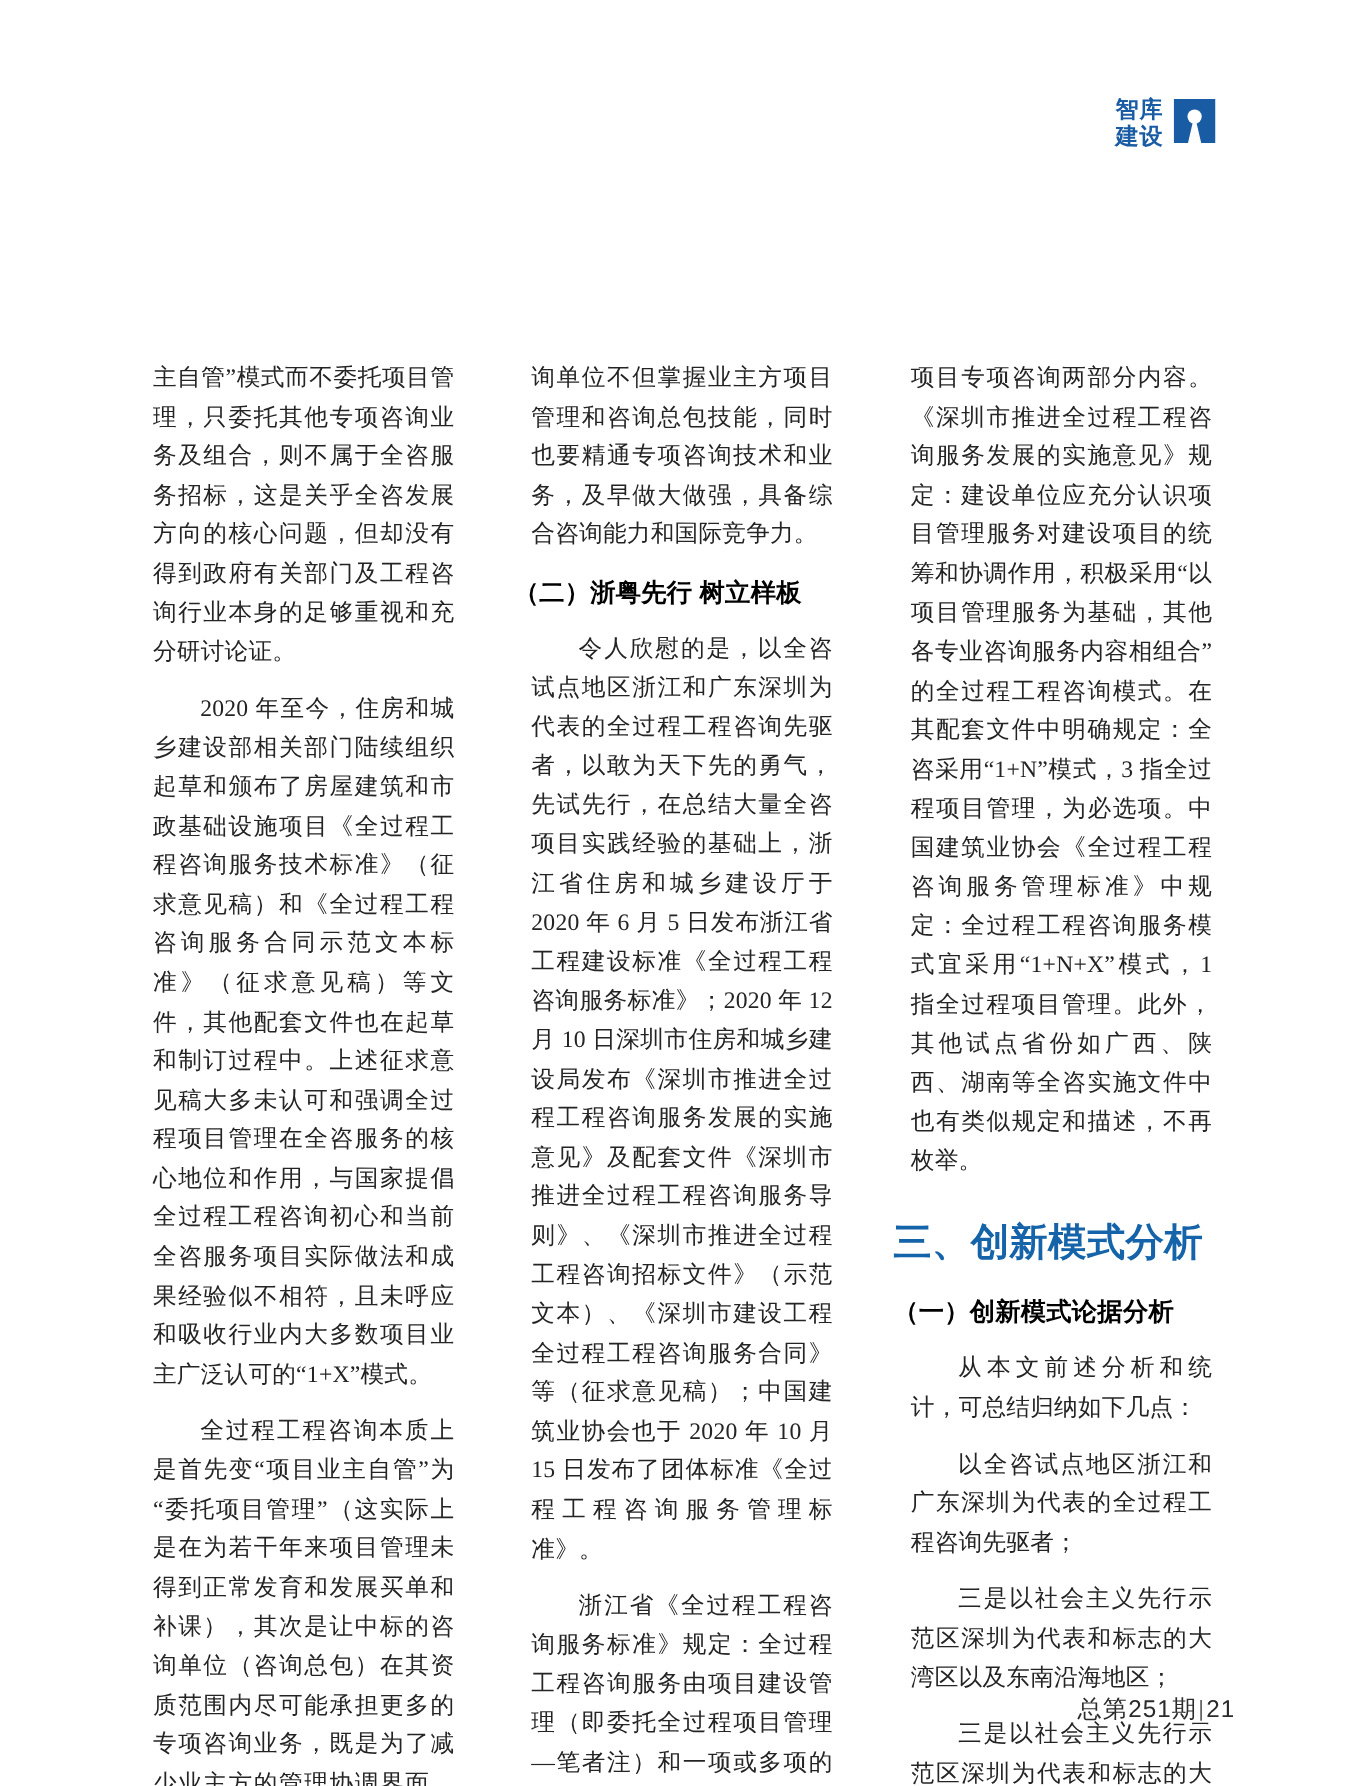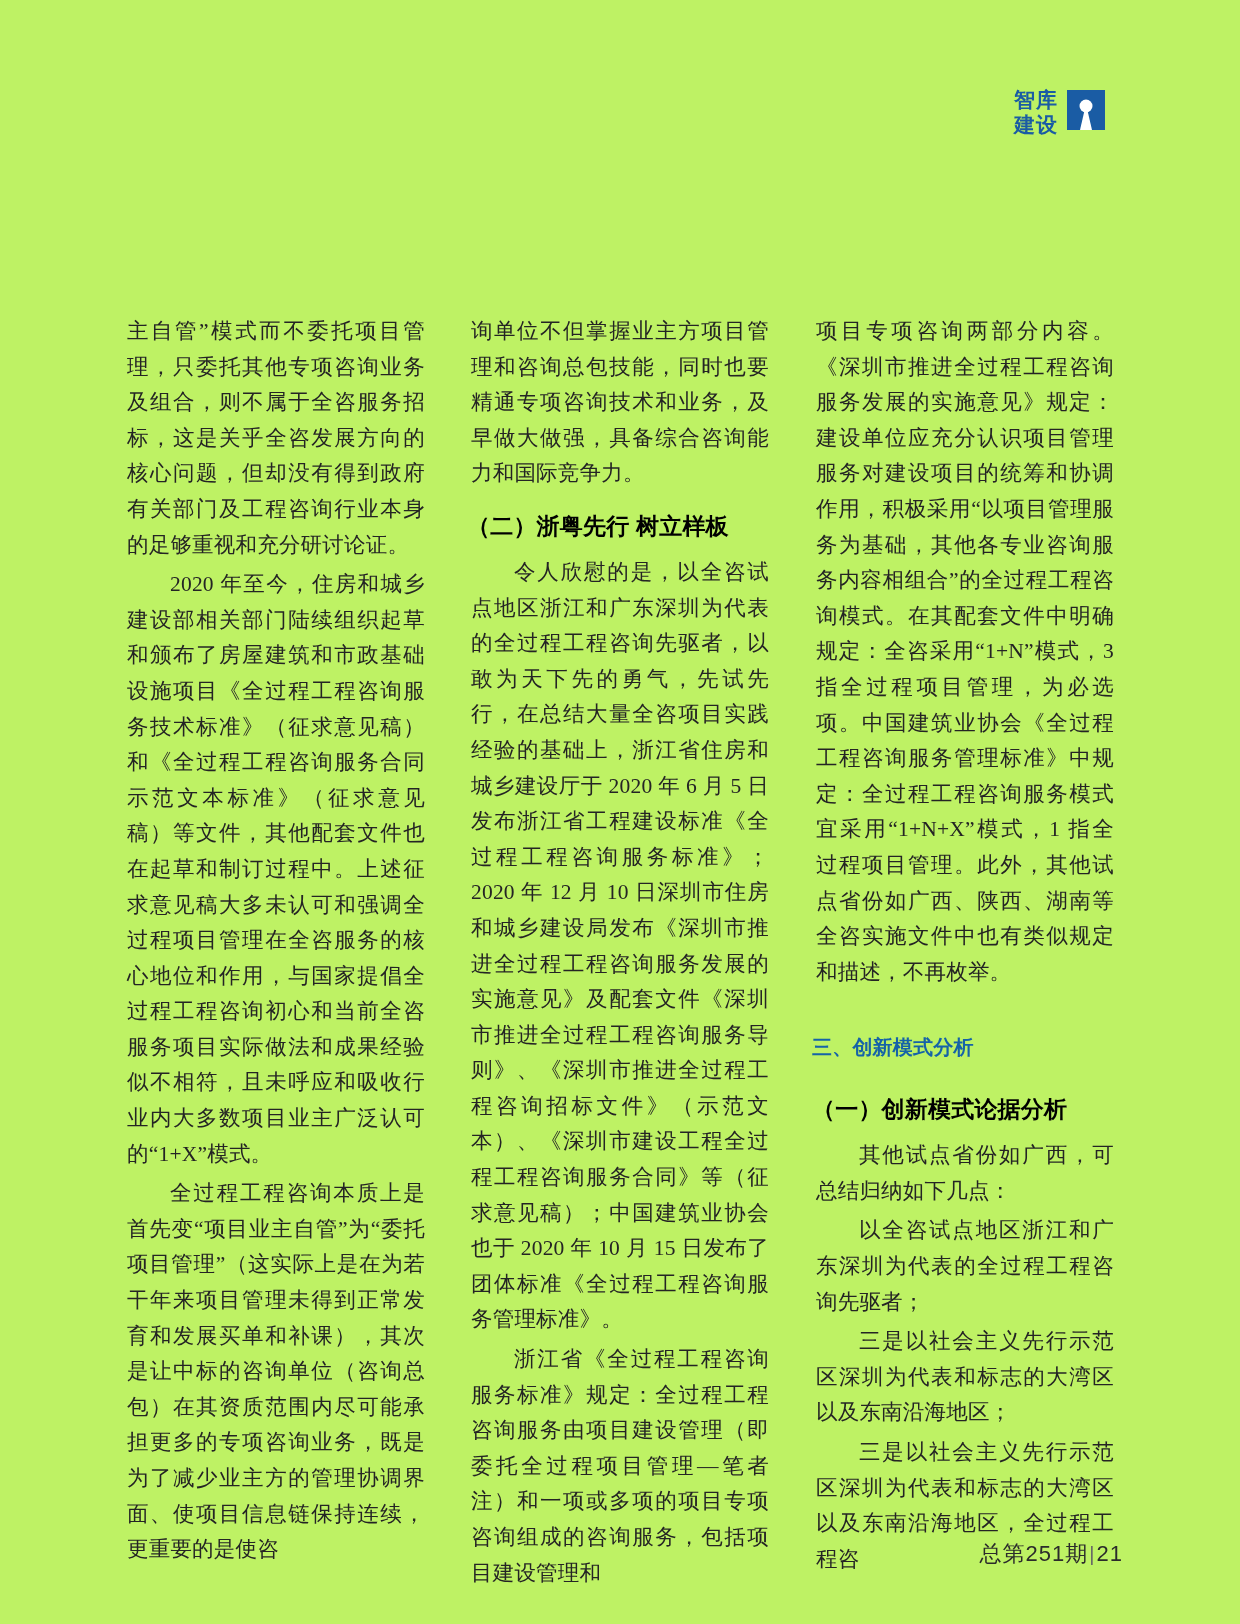--- a/index.html
+++ b/index.html
@@ -1,20 +1,20 @@
 <!DOCTYPE html>
 <html lang="zh"><head>
 <meta charset="utf-8">
 <style>
   html,body{margin:0;padding:0;background:#e8e8e8;}
   .page{
     position:relative;
     width:1240px;height:1624px;
     margin:0 auto;
-    background:#bef264;
+    background:#ffffff;
     overflow:hidden;
     font-family:"Liberation Serif", serif;
   }
 
   
   .logo{
     position:absolute;top:87px;left:1014px;
     display:flex;align-items:flex-start;gap:9px;
   }
   .logo-text{
@@ -31,37 +31,37 @@
     position:absolute;top:310px;width:306px;
     font-size:21.5px;line-height:35.6px;
     text-align:justify;
     color:#242424;
     letter-spacing:.2px;
   }
   .col-1{left:123px;}
   .col-2{left:467px;}
   .col-3{left:812px;}
 
-  .para{margin:4px;text-indent:2em;}
+  .para{margin:16px;text-indent:2em;}
   .para.cont{text-indent:0;}
 
   .h2{
     margin:16px 0 11px;
     font-family:"Liberation Sans", sans-serif;
     font-weight:700;
     font-size:23px;line-height:36px;
     color:#000000;
     text-align:left;
     text-indent:0;
   }
   .h1{
     margin:39px 0 0 0;
     font-family:"Liberation Sans", sans-serif;
     font-weight:700;
-    font-size:20px;line-height:36px;
+    font-size:35px;line-height:36px;
     color:#1563a8;
     text-align:left;
     text-indent:0;
   }
   .h1 + .h2{margin-top:26px;}
 
   
   .footer{
     position:absolute;top:1540px;right:117px;
     display:flex;align-items:center;gap:1px;
@@ -99,21 +99,21 @@
     <p class="para cont">询单位不但掌握业主方项目管理和咨询总包技能，同时也要精通专项咨询技术和业务，及早做大做强，具备综合咨询能力和国际竞争力。</p>
     <h3 class="h2">（二）浙粤先行 树立样板</h3>
     <p class="para">令人欣慰的是，以全咨试点地区浙江和广东深圳为代表的全过程工程咨询先驱者，以敢为天下先的勇气，先试先行，在总结大量全咨项目实践经验的基础上，浙江省住房和城乡建设厅于 2020 年 6 月 5 日发布浙江省工程建设标准《全过程工程咨询服务标准》；2020 年 12 月 10 日深圳市住房和城乡建设局发布《深圳市推进全过程工程咨询服务发展的实施意见》及配套文件《深圳市推进全过程工程咨询服务导则》、《深圳市推进全过程工程咨询招标文件》（示范文本）、《深圳市建设工程全过程工程咨询服务合同》等（征求意见稿）；中国建筑业协会也于 2020 年 10 月 15 日发布了团体标准《全过程工程咨询服务管理标准》。</p>
     <p class="para">浙江省《全过程工程咨询服务标准》规定：全过程工程咨询服务由项目建设管理（即委托全过程项目管理—笔者注）和一项或多项的项目专项咨询组成的咨询服务，包括项目建设管理和</p>
   </section>
 
   <section class="col col-3">
     <p class="para cont">项目专项咨询两部分内容。《深圳市推进全过程工程咨询服务发展的实施意见》规定：建设单位应充分认识项目管理服务对建设项目的统筹和协调作用，积极采用“以项目管理服务为基础，其他各专业咨询服务内容相组合”的全过程工程咨询模式。在其配套文件中明确规定：全咨采用“1+N”模式，3 指全过程项目管理，为必选项。中国建筑业协会《全过程工程咨询服务管理标准》中规定：全过程工程咨询服务模式宜采用“1+N+X”模式，1 指全过程项目管理。此外，其他试点省份如广西、陕西、湖南等全咨实施文件中也有类似规定和描述，不再枚举。</p>
     <h2 class="h1">三、创新模式分析</h2>
     <h3 class="h2">（一）创新模式论据分析</h3>
-    <p class="para">其他试点省份如广西，可总结归纳如下几点：</p>
+    <p class="para">从本文前述分析和统计，可总结归纳如下几点：</p>
     <p class="para">以全咨试点地区浙江和广东深圳为代表的全过程工程咨询先驱者；</p>
     <p class="para">三是以社会主义先行示范区深圳为代表和标志的大湾区以及东南沿海地区；</p>
     <p class="para">三是以社会主义先行示范区深圳为代表和标志的大湾区以及东南沿海地区，全过程工程咨</p>
   </section>
 
   <div class="footer">
     <span>总第251期</span>
     <span class="sep">|</span>
     <span>21</span>
   </div>

